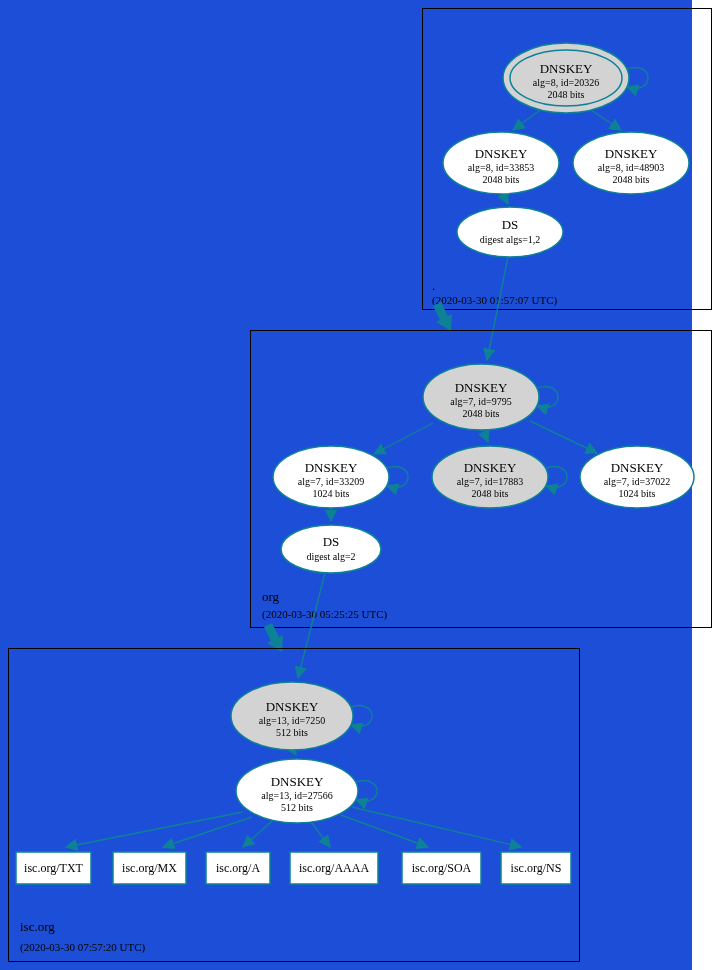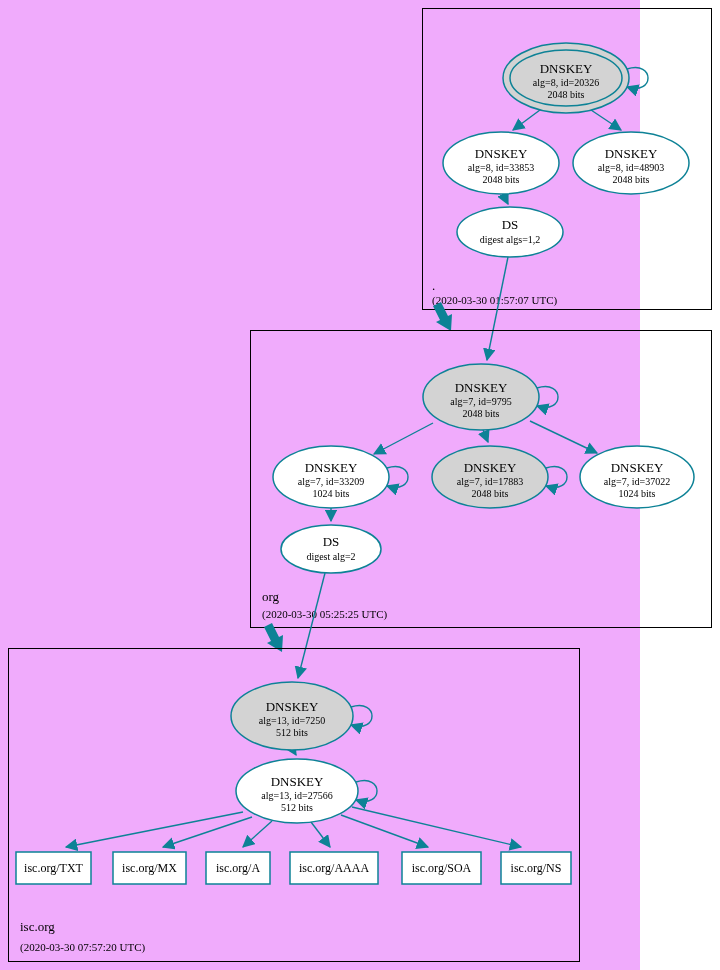--- a/index.html
+++ b/index.html
@@ -3,23 +3,23 @@
 <meta charset="utf-8">
 <style>
   html, body {
     margin: 0;
     padding: 0;
     background: #ffffff;
     font-family: "Liberation Serif", serif;
   }
   .canvas {
     position: relative;
-    width: 640px;
+    width: 692px;
     height: 970px;
-    background: #f0abfc;
+    background: #1d4ed8;
   }
   svg { display: block; }
   text {
     font-family: "Liberation Serif", serif;
     fill: #000000;
   }
   .node-title   { font-size: 13px; }
   .node-detail  { font-size: 10px; }
   .rrset-label  { font-size: 12px; }
   .zone-label   { font-size: 13px; }

